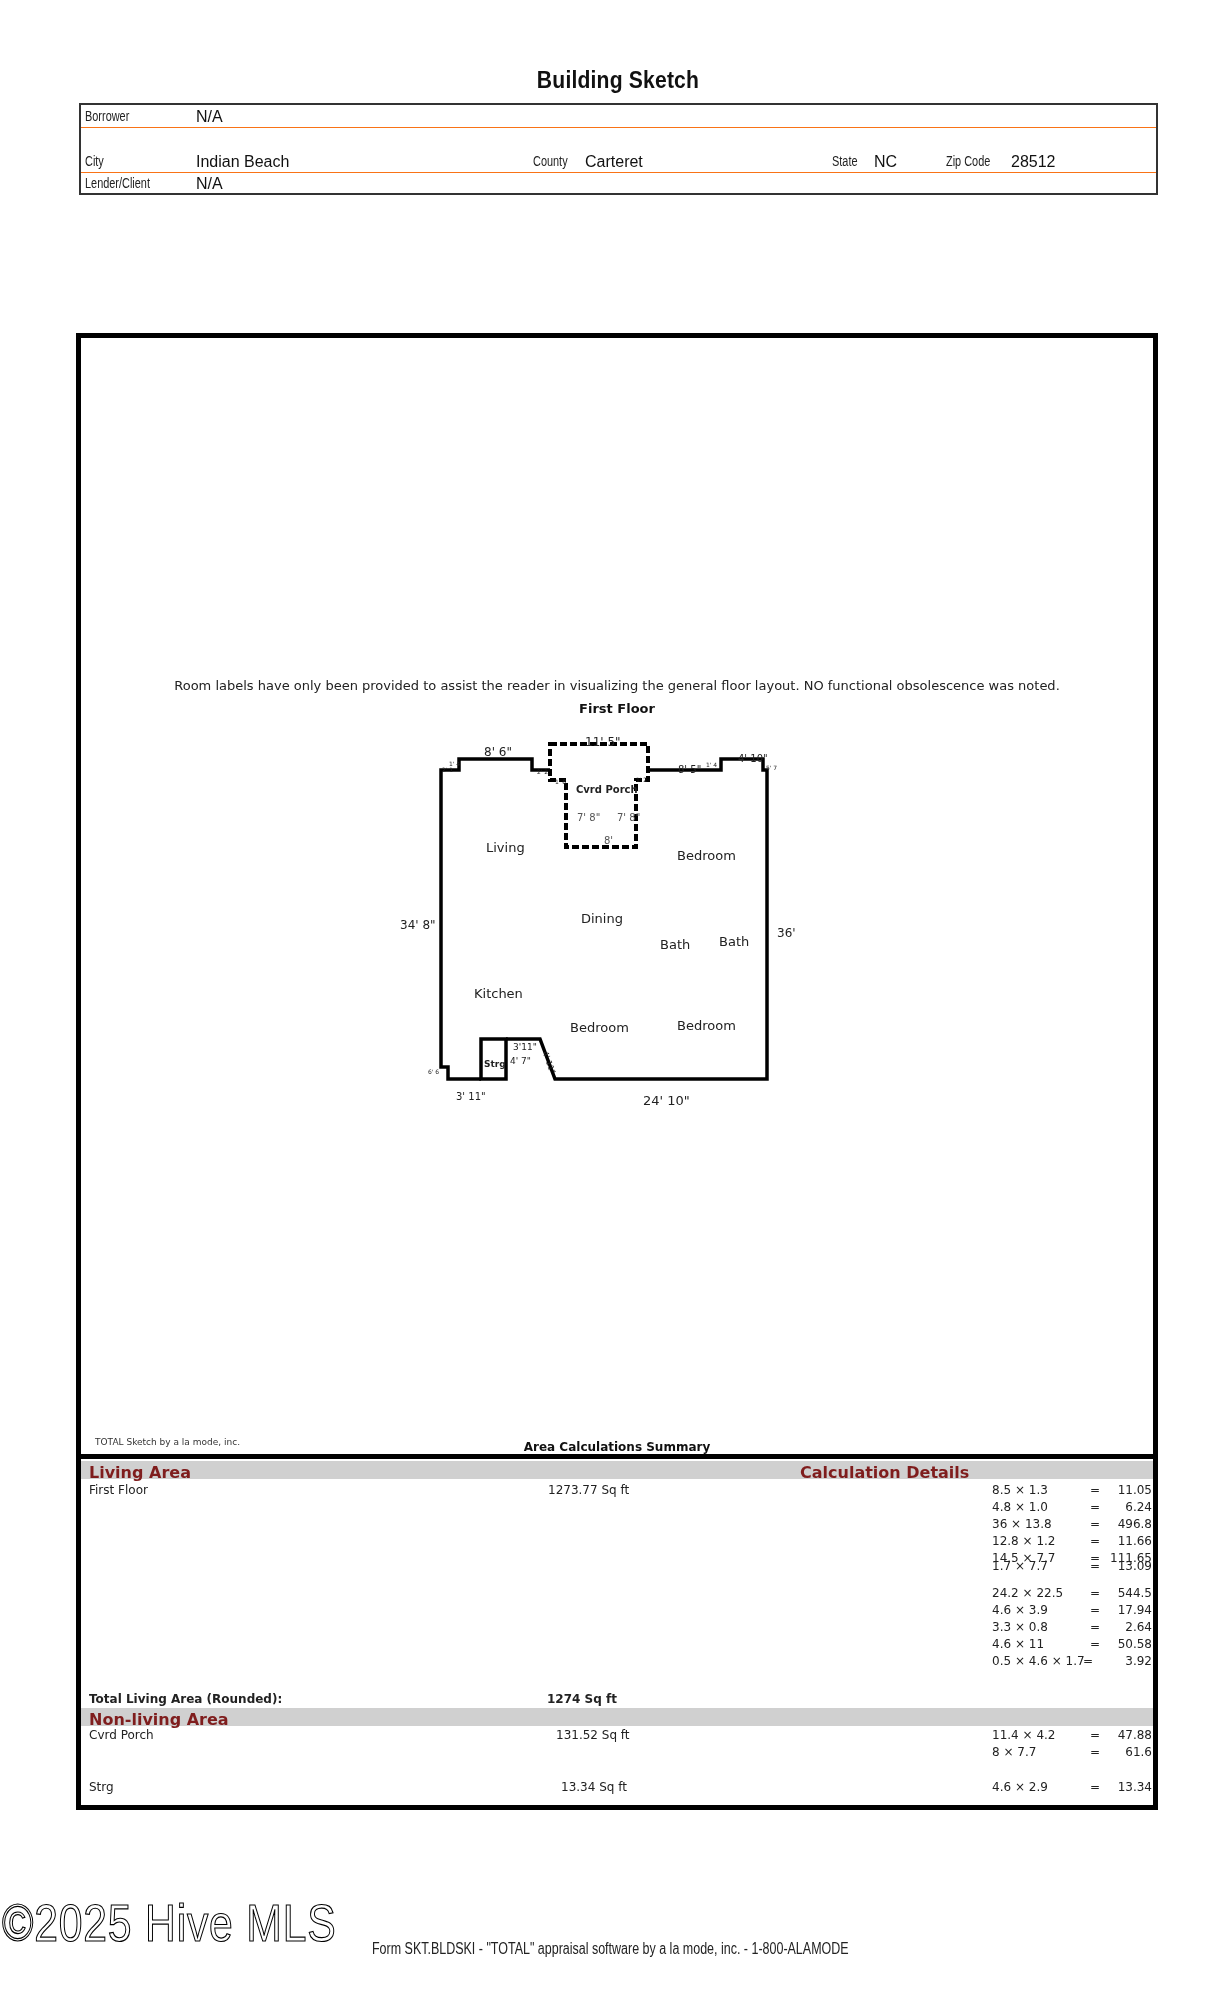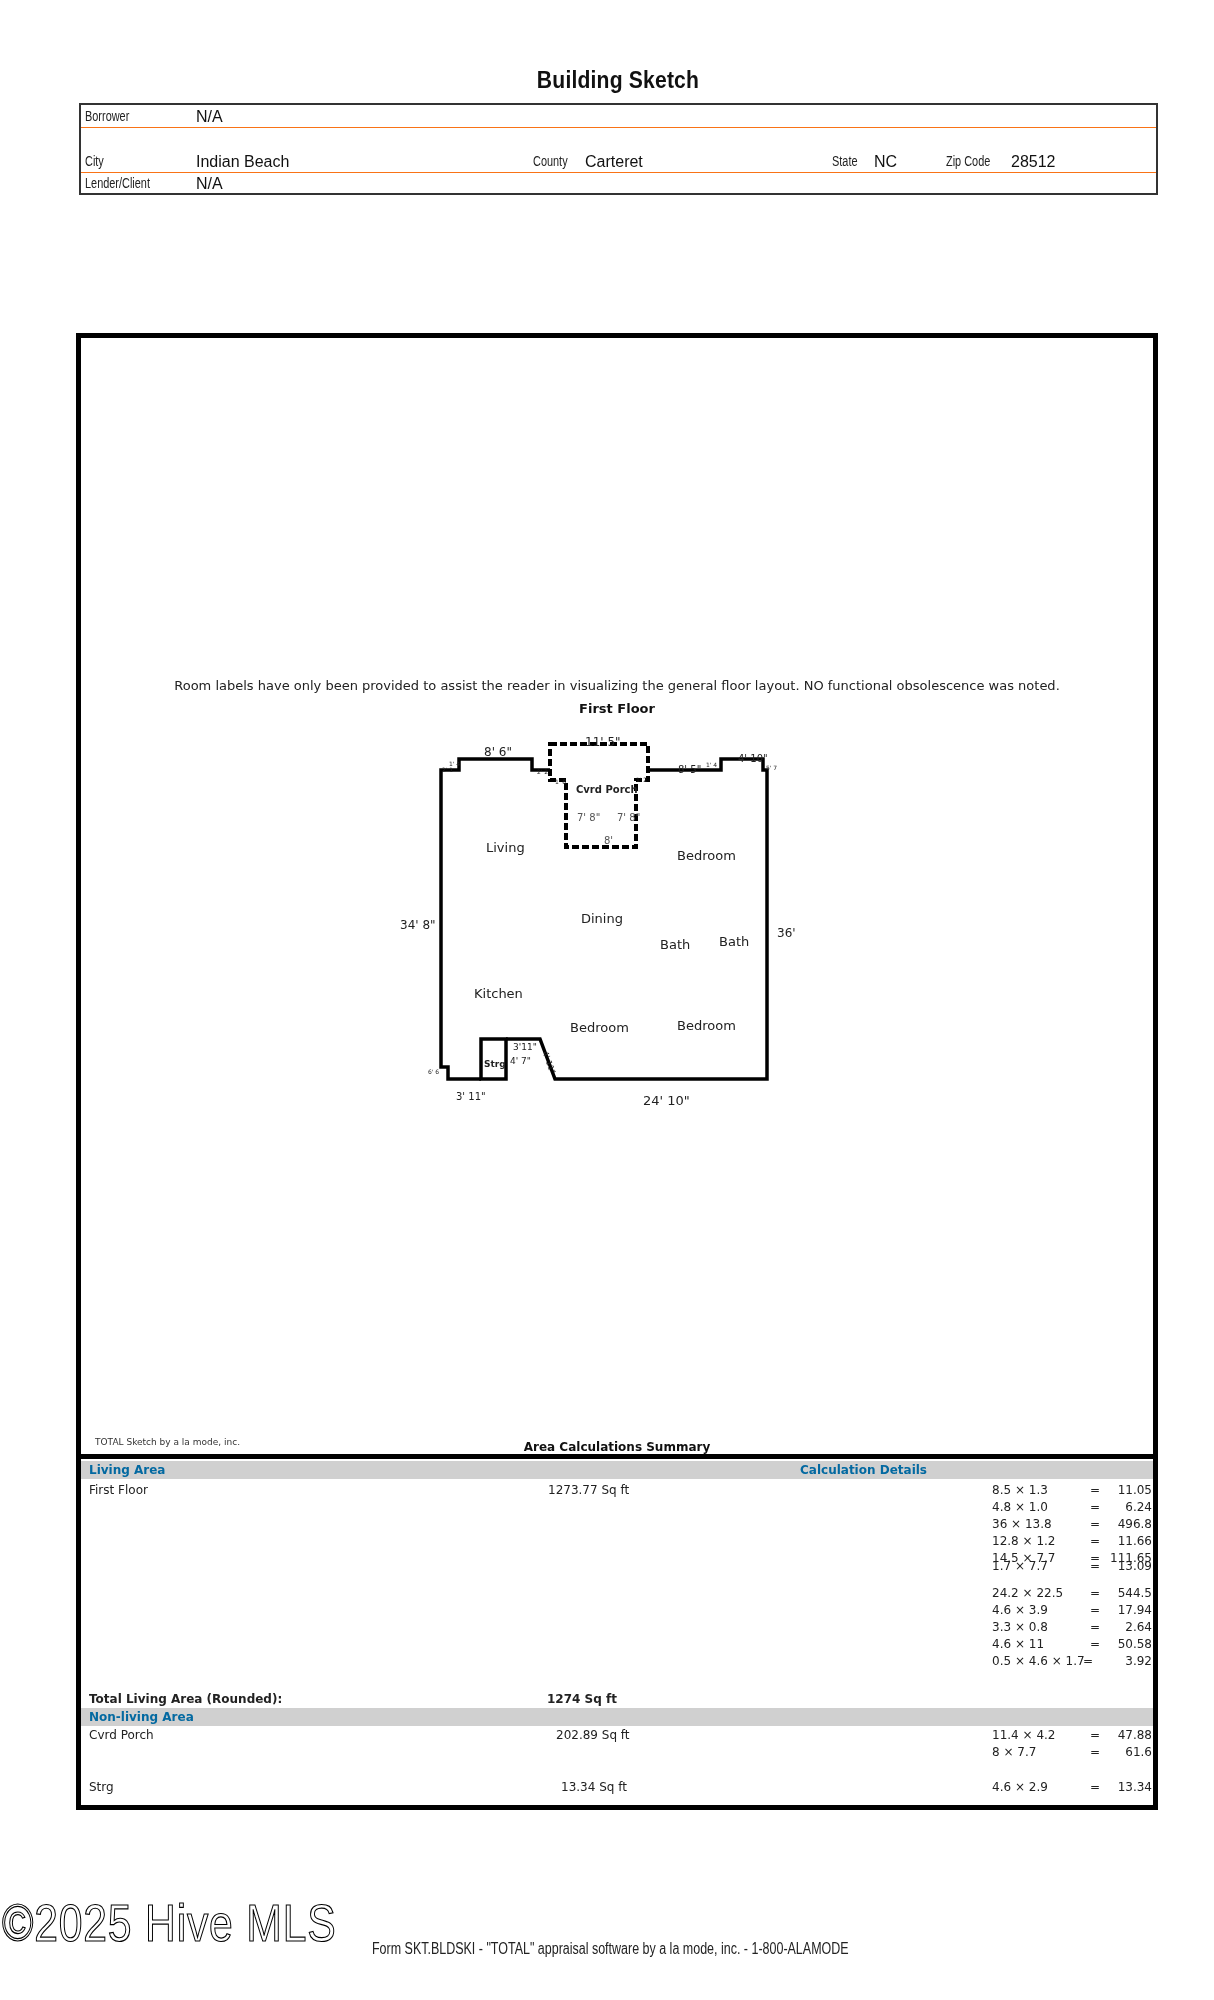--- a/index.html
+++ b/index.html
@@ -13,21 +13,21 @@
   .val { position:absolute; font-size:16px; color:#111; top:3px; white-space:nowrap; }
   .frame { left:76px; top:333px; width:1082px; height:1477px; border:5px solid #000; box-sizing:border-box; }
   .sep { left:76px; top:1454px; width:1082px; height:5px; background:#000; }
   .note { left:76px; width:1082px; top:678px; text-align:center; font-family:"DejaVu Sans", sans-serif; font-size:13px; color:#222; }
   .floor-title { left:76px; width:1082px; top:701px; text-align:center; font-family:"DejaVu Sans", sans-serif; font-weight:bold; font-size:13px; }
   .plan { left:0; top:0; }
   .sm { font-family:"DejaVu Sans", sans-serif; font-size:12px; color:#222; }
   .credit { left:95px; top:1437px; font-family:"DejaVu Sans", sans-serif; font-size:9px; color:#333; }
   .summary-title { left:76px; width:1082px; top:1440px; text-align:center; font-family:"DejaVu Sans", sans-serif; font-weight:bold; font-size:12px; }
   .bar { left:81px; width:1072px; height:18px; background:#d0d0d0; }
-  .bar-txt { font-family:"DejaVu Sans", sans-serif; font-weight:bold; font-size:12px; color:#0369a1; position:absolute; top:2px; }
+  .bar-txt { font-family:"DejaVu Sans", sans-serif; font-weight:bold; font-size:16px; color:#7f1d1d; position:absolute; top:2px; }
   .cell { font-family:"DejaVu Sans", sans-serif; font-size:12px; color:#222; white-space:nowrap; }
   .bold { font-weight:bold; }
   .calc-row { position:absolute; left:0; width:1214px; height:17px; }
   .calc-expr { position:absolute; left:992px; }
   .calc-eq { position:absolute; left:1090px; }
   .calc-res { position:absolute; right:62px; text-align:right; }
   .watermark { left:2px; top:1893px; font-family:"Liberation Sans", sans-serif; font-size:52px; font-weight:normal; color:#fff; -webkit-text-stroke:1.2px #000; letter-spacing:1px; transform:scaleX(0.82); transform-origin:left; white-space:nowrap; }
   .footer { left:372px; top:1940px; font-family:"Liberation Sans", sans-serif; font-size:16px; color:#222; transform:scaleX(0.78); transform-origin:left; white-space:nowrap; }
 </style>
 </head>
@@ -176,21 +176,21 @@
 </div>
 
 <div class="abs cell bold" style="left:89px; top:1692px;">Total Living Area (Rounded):</div>
 <div class="abs cell bold" style="left:547px; top:1692px;">1274 Sq ft</div>
 
 <div class="abs bar" style="top:1708px;">
   <span class="bar-txt" style="left:8px;">Non-living Area</span>
 </div>
 
 <div class="abs cell" style="left:89px; top:1728px;">Cvrd Porch</div>
-<div class="abs cell" style="left:556px; top:1728px;">202.89 Sq ft</div>
+<div class="abs cell" style="left:556px; top:1728px;">131.52 Sq ft</div>
 <div class="abs" style="left:0; top:1728px; width:1214px;">
   <div class="calc-row cell" style="top:0px;">
       <span class="calc-expr">11.4 × 4.2</span>
       <span class="calc-eq">=</span>
       <span class="calc-res">47.88</span>
     </div>
   <div class="calc-row cell" style="top:17px;">
       <span class="calc-expr">8 × 7.7</span>
       <span class="calc-eq">=</span>
       <span class="calc-res">61.6</span>

